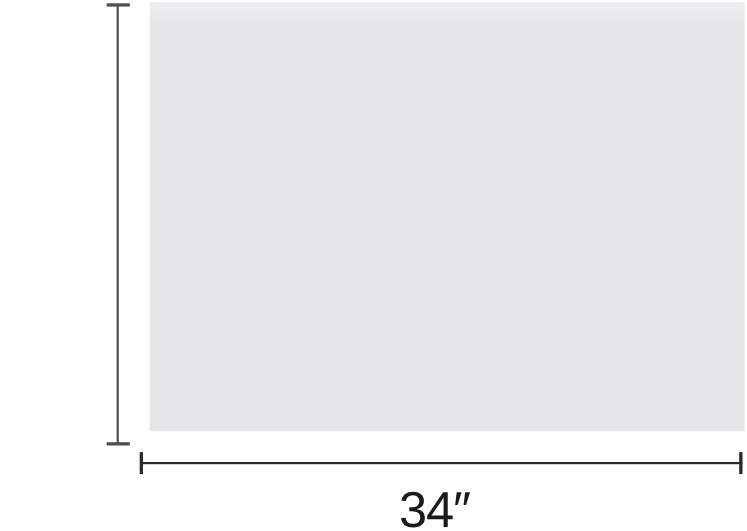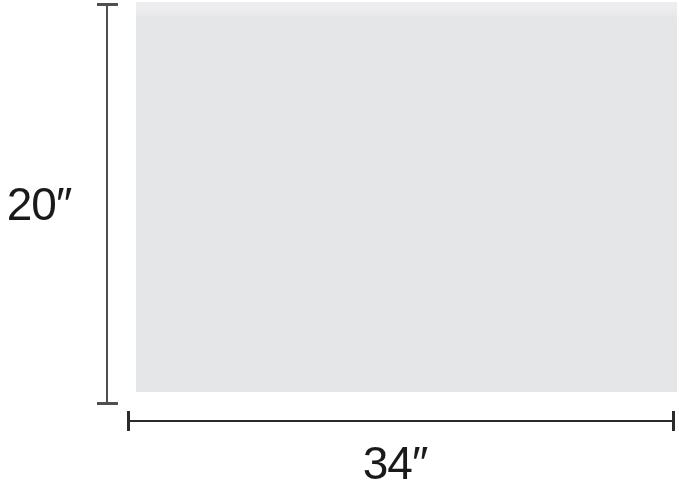--- a/index.html
+++ b/index.html
@@ -90,20 +90,19 @@
 </head>
 <body>
 
 <div class="canvas">
 
   <div class="panel"></div>
 
   <div class="vline"></div>
   <div class="cap-h cap-top"></div>
   <div class="cap-h cap-bottom"></div>
-  <div class="dim-label height">20″</div>
 
   <div class="hline"></div>
   <div class="cap-v cap-left"></div>
   <div class="cap-v cap-right"></div>
   <div class="dim-label width">34″</div>
 
 </div>
 
 </body></html>

